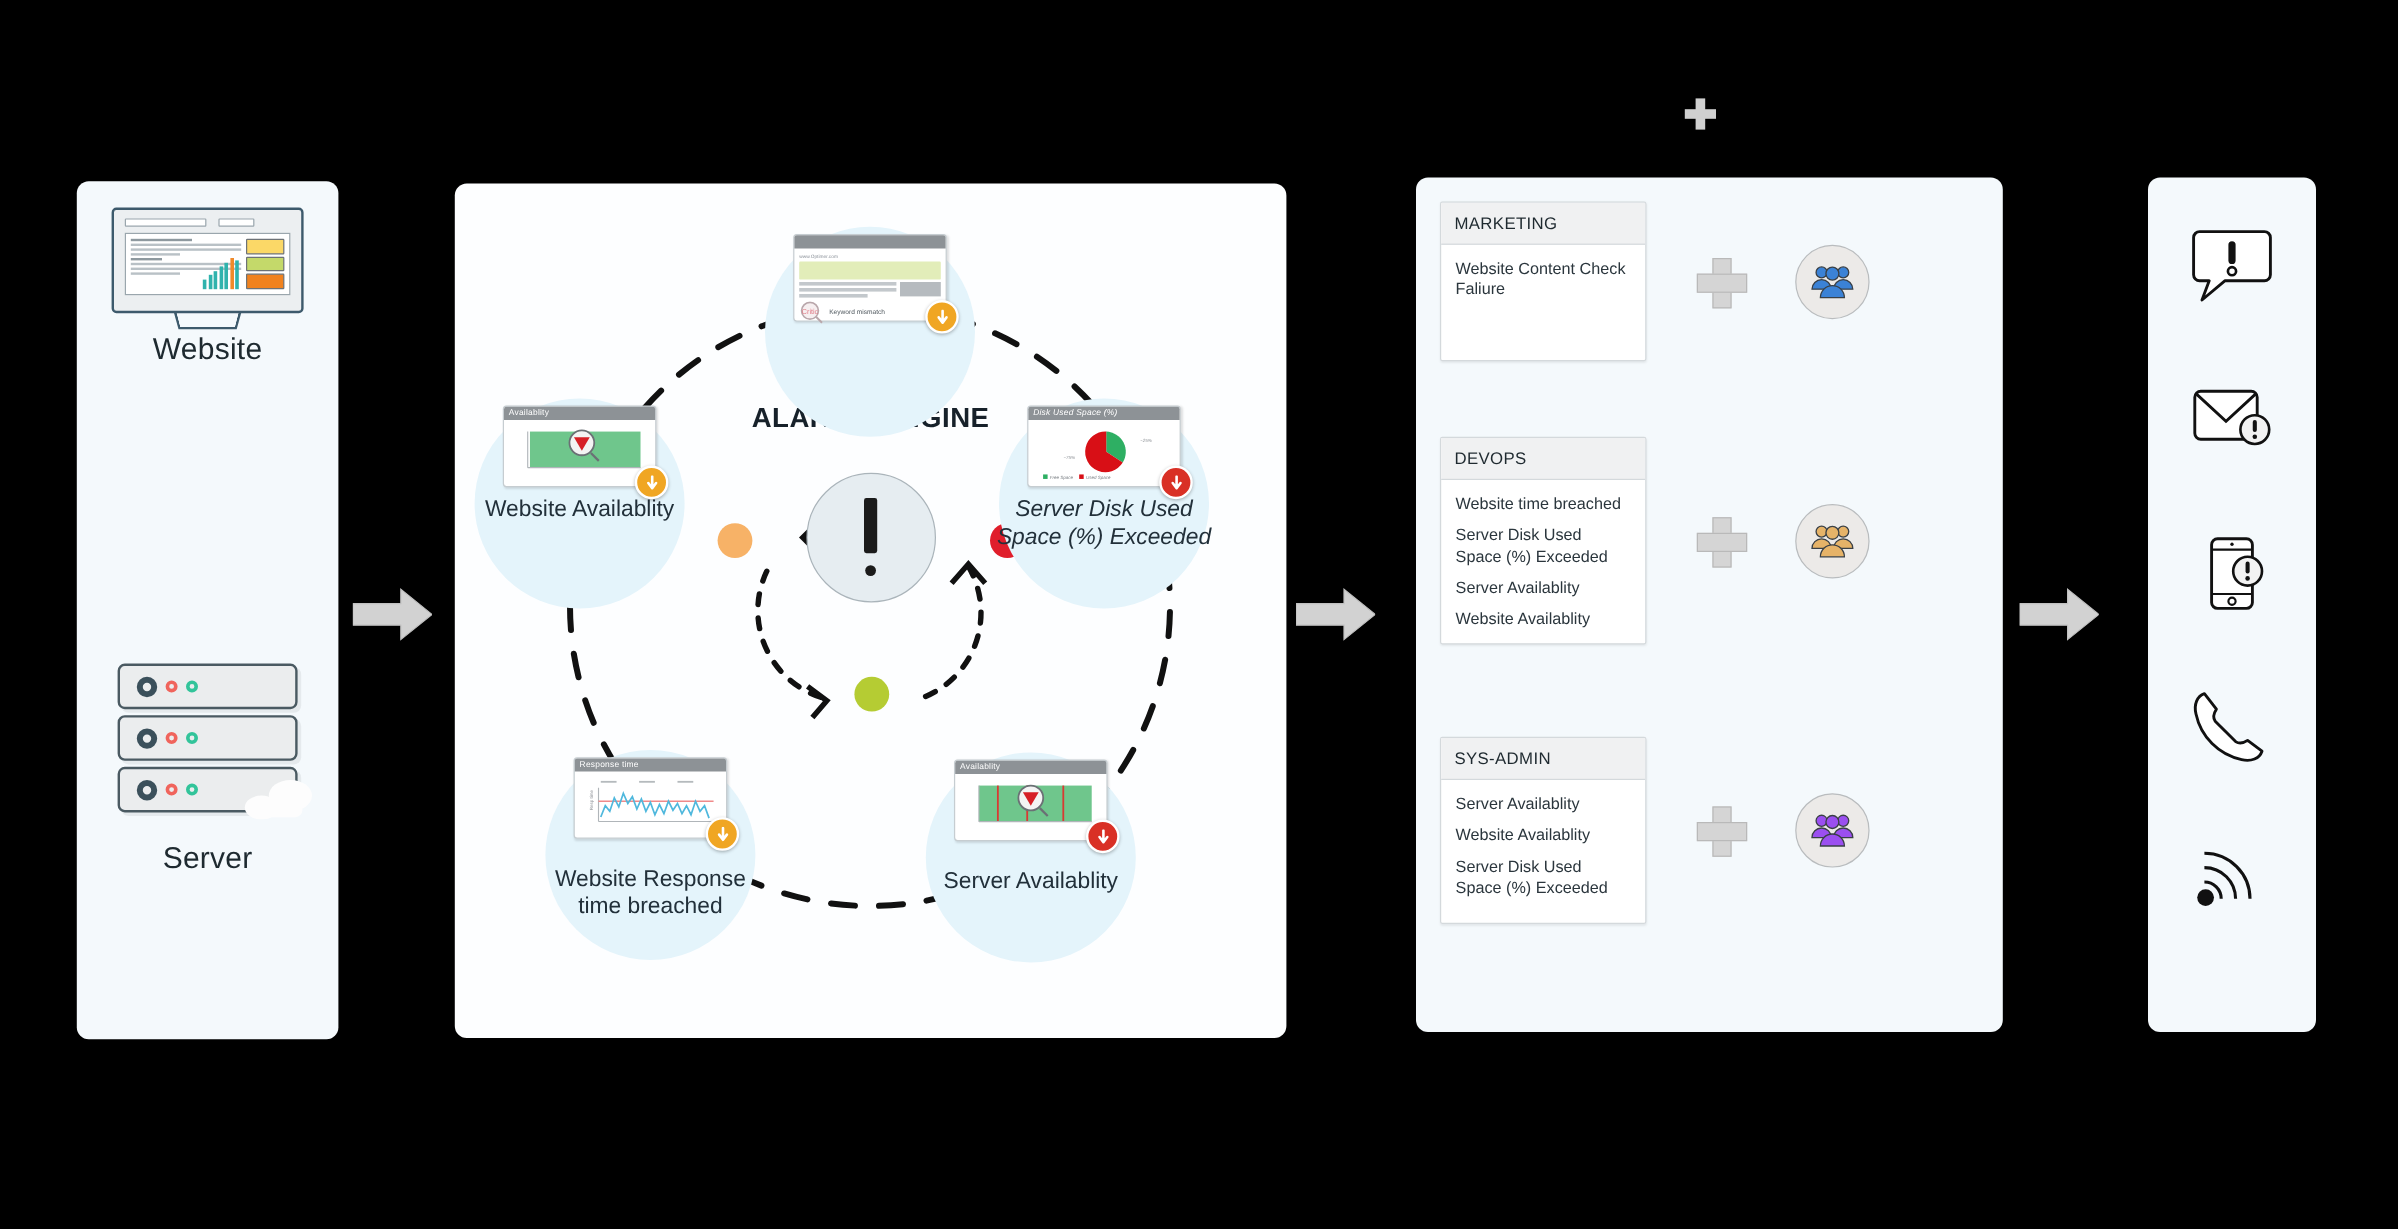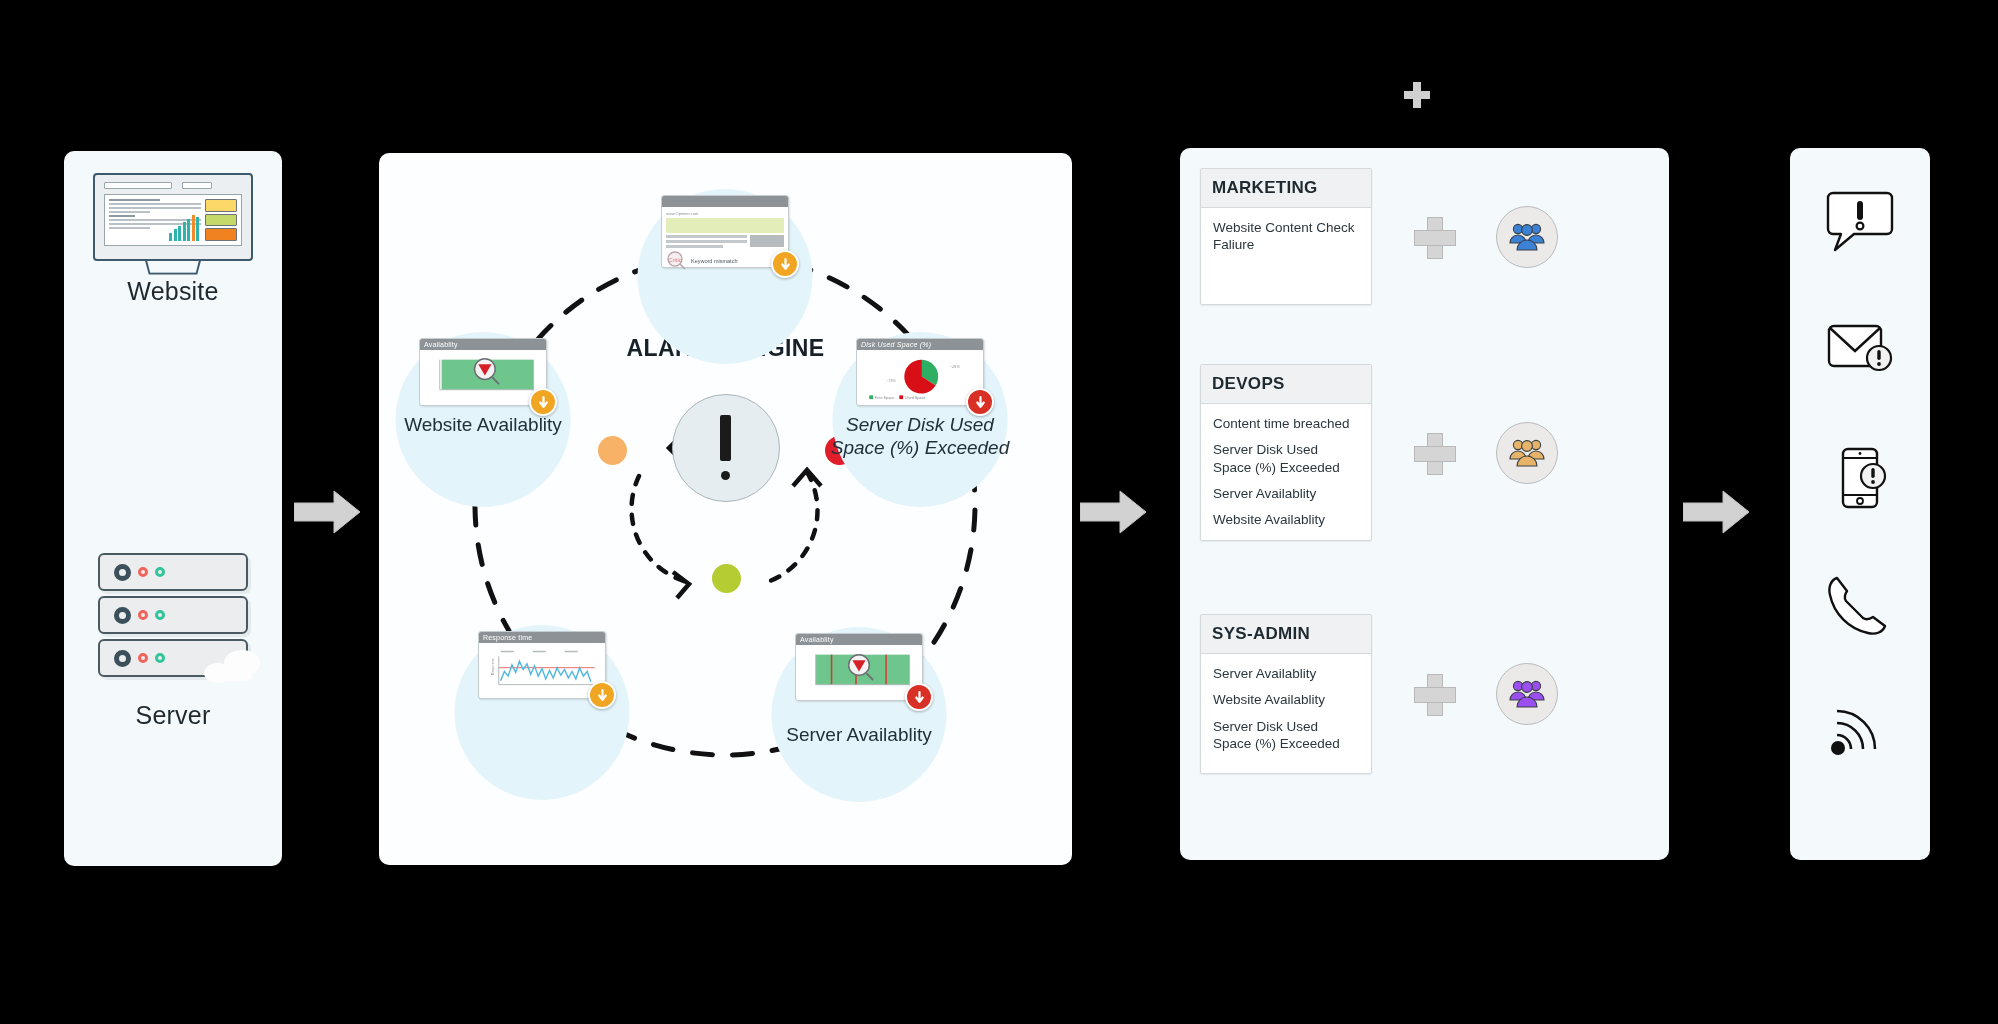--- a/index.html
+++ b/index.html
@@ -120,21 +120,21 @@
   
   #teams-panel{ left:1180px; top:148px; width:489px; height:712px; }
 
   .team-row{ position:absolute; left:20px; width:450px; display:flex; align-items:center; }
   .team-card{
     width:172px;background:#fff;border:1px solid #d4d9dc;border-radius:2px;
     box-shadow:0 1px 2px rgba(0,0,0,.07);
   }
   .team-head{
     background:#f0f1f2;border-bottom:1px solid #d4d9dc;
-    font-size:17px;font-weight:bold;color:#1f2a30;padding:9px 11px;letter-spacing:.3px;
+    font-size:14px;font-weight:normal;color:#1f2a30;padding:9px 11px;letter-spacing:.3px;
   }
   .team-body{ padding:11px 12px 12px; min-height:96px; }
   .team-item{ font-size:13.5px;color:#2b363d;line-height:1.28;margin-bottom:9px; }
 
   .plus{ width:40px;height:40px;margin:0 42px;position:relative;flex:none; }
   .plus:before,.plus:after{
     content:"";position:absolute;background:#d5d5d5;border:1px solid #b9b9b9;
   }
   .plus:before{ left:13px;top:0;width:14px;height:40px; }
   .plus:after{ left:0;top:13px;width:40px;height:14px; }
@@ -374,20 +374,22 @@
               <polyline points="16,36 20,26 24,31 28,19 32,27 36,15 40,24 44,18 48,29 52,20 56,31 60,23 64,34 68,25 72,33 76,22 80,30 84,24 88,33 92,26 96,34 100,22 104,31 108,26 112,37" fill="none" stroke="#4fb8dd" stroke-width="1.5"></polyline>
               <text x="9" y="30" font-size="4" fill="#8d9196" transform="rotate(-90 9 30)" font-family="Liberation Sans, sans-serif">Resp time</text>
             </svg>
           </div>
           <div class="badge">
             <svg viewBox="0 0 12 12">
                 <path d="M6 1 L6 8 M3 6 L6 10 L9 6" stroke="#fff" stroke-width="2" fill="none" stroke-linecap="round" stroke-linejoin="round"></path>
               </svg>
           </div>
         </div>
+        <div class="nlabel" style="white-space:pre-line;margin-top:22px;">Website Response
+time breached</div>
       </div>
     </div>
 
     <div class="node" style="left:9px;top:185px;">
       <div class="halo"></div>
       <div class="inner">
         <div class="widget">
           <div class="wtitle">Availablity</div>
           <div class="wbody">
             <svg viewBox="0 0 120 50" style="width:100%;height:100%;">
@@ -434,21 +436,21 @@
           <circle cx="20" cy="13" r="5.4" fill="#3b82d6" stroke="#3a4046" stroke-width="1.1"></circle>
           <path d="M10 33 a10 10 0 0 1 20 0 z" fill="#3b82d6" stroke="#3a4046" stroke-width="1.1"></path>
         </svg>
       </div>
     </div>
 
     <div class="team-row" style="top:216px;">
       <div class="team-card">
         <div class="team-head">DEVOPS</div>
         <div class="team-body" style="min-height:104px;">
-          <div class="team-item">Content time breached</div>
+          <div class="team-item">Website time breached</div>
           <div class="team-item">Server Disk Used Space (%) Exceeded</div>
           <div class="team-item">Server Availablity</div>
           <div class="team-item" style="margin-bottom:0;">Website Availablity</div>
         </div>
       </div>
       <div class="plus"></div>
       <div class="avatar">
         <svg width="40" height="40" viewBox="0 0 40 40">
           <circle cx="11" cy="12" r="4.6" fill="#e6b368" stroke="#3a4046" stroke-width="1.1"></circle>
           <circle cx="29" cy="12" r="4.6" fill="#e6b368" stroke="#3a4046" stroke-width="1.1"></circle>

